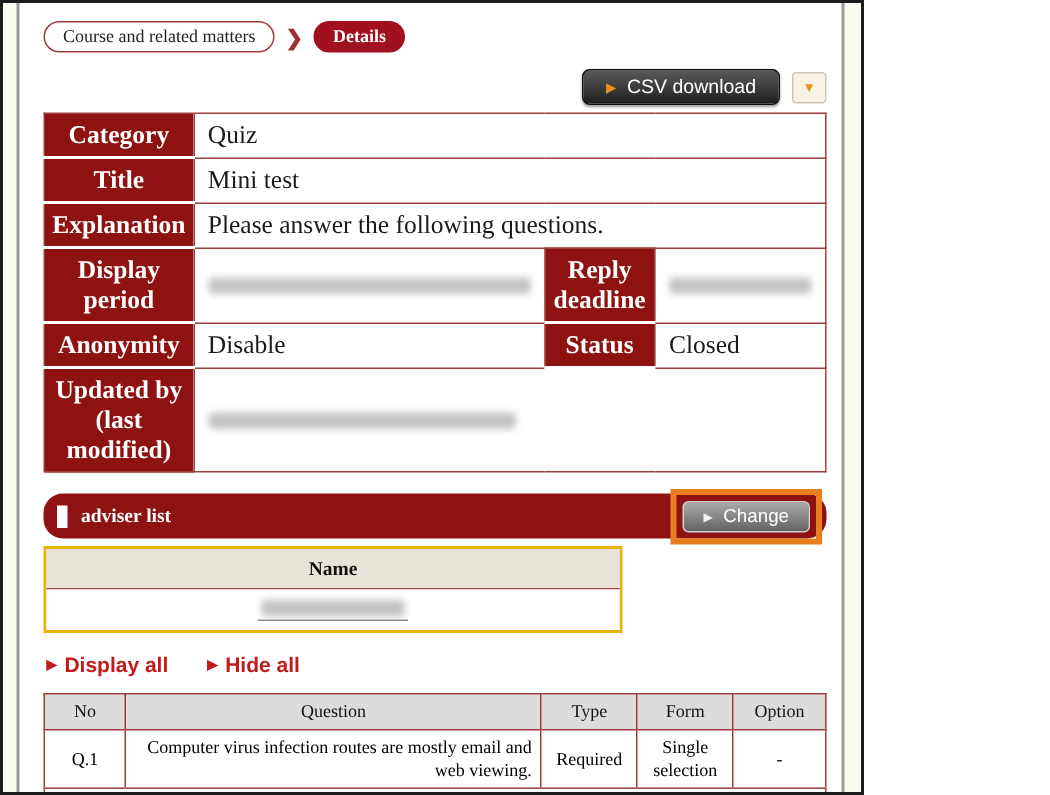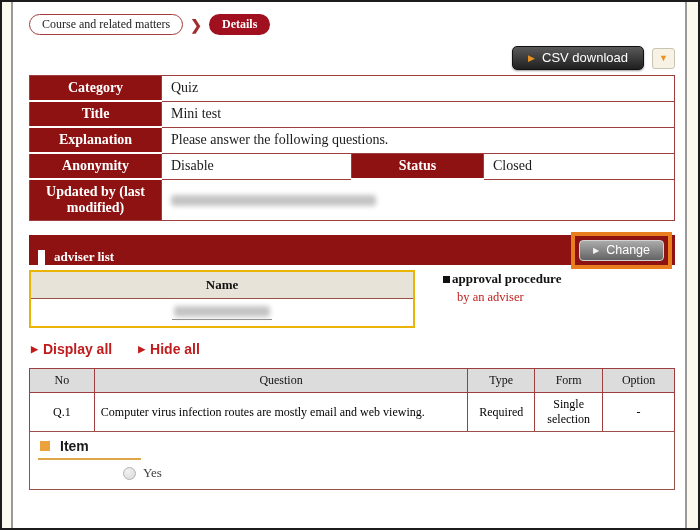--- a/index.html
+++ b/index.html
@@ -1,20 +1,20 @@
 <!DOCTYPE html>
 <html><head>
 <meta charset="utf-8">
 <style>
   * { margin:0; padding:0; box-sizing:border-box; }
   html,body { width:700px; height:530px; }
   body { font-family:"Liberation Serif", serif; background:#fff; }
 
   .frame {
-    width:700px; height:530px; border:2px solid #1c1c1c;
+    width:576px; height:530px; border:2px solid #1c1c1c;
     background:#fbfaee; overflow:hidden; position:relative;
   }
   .panel {
     position:absolute; top:0; bottom:0; left:9px; right:11px;
     background:#fff; border-left:2px solid #9a9a9a; border-right:2px solid #9a9a9a;
     padding:10px 10px 0 16px; overflow:hidden;
   }
 
   
   .crumbs { display:flex; align-items:center; gap:7px; margin-top:2px; }
@@ -38,38 +38,38 @@
     box-shadow:0 1px 2px rgba(0,0,0,.4);
   }
   .btn-csv .arr { color:#e8921e; font-size:9px; }
   .btn-mini {
     width:23px; height:21px; background:#f7f2e3; border:1px solid #c9c5b4;
     border-radius:3px; display:flex; align-items:center; justify-content:center;
     color:#e8921e; font-size:9px; cursor:pointer;
   }
 
   
-  table.details { width:100%; border-collapse:collapse; border:1px solid #9e3e3e; font-size:14px; }
+  table.details { width:100%; border-collapse:collapse; border:1px solid #9e3e3e; font-size:17px; }
   table.details th {
     background:#8e1212; color:#fff; font-weight:bold; text-align:center;
     padding:4px 4px; border-bottom:2px solid #fff; border-right:1px solid #9e3e3e;
   }
   table.details tr:last-child th { border-bottom:1px solid #9e3e3e; }
   table.details td {
     background:#fff; color:#1a1a1a; padding:4px 9px;
     border:1px solid #9e3e3e; text-align:left;
   }
 
   .blur-bar { display:block; height:11px; border-radius:3px; background:#c4c4c4; filter:blur(2.5px); }
   .blur-link { display:inline-block; border-bottom:1px solid #8a8a8a; padding:0 2px 2px; }
 
   
   .adviser-bar {
     margin-top:14px; height:30px; background:#8e1212; display:flex;
-    align-items:flex-end; padding:0 9px; position:relative;
+    align-items:center; padding:0 9px; position:relative;border-radius:13px;
   }
   .white-bar-icon { width:7px; height:15px; background:#fff; margin-right:9px; }
   .adviser-title { color:#fff; font-weight:bold; font-size:13px; }
   .change-wrap {
     position:absolute; right:3px; top:-3px; bottom:-4px;
     border:4px solid #e87e1e; display:flex; align-items:center; padding:2px 4px;
   }
   .btn-change {
     display:inline-flex; align-items:center; gap:7px;
     background:linear-gradient(#ababab,#636363); color:#fff;
@@ -97,21 +97,21 @@
   .red-link .arr { font-size:9px; }
 
   
   table.questions { width:100%; border-collapse:collapse; border:1px solid #9e3e3e; font-size:12px; margin-top:11px; }
   table.questions th {
     background:#dcdcdc; color:#111; font-weight:normal; padding:4px 2px;
     border:1px solid #9e3e3e; text-align:center;
   }
   table.questions td { background:#fff; border:1px solid #9e3e3e; padding:4px 6px; height:38px; }
   td.c { text-align:center; }
-  td.q { text-align:left; padding-left:9px; }
+  td.q { text-align:right; padding-left:9px; }
 
   
   .section-box { border:1px solid #9a4f4a; margin-top:-1px; padding:4px 8px 8px; background:#fff; }
   .sec-head {
     display:inline-flex; align-items:center; gap:10px;
     border-bottom:2px solid #dfa648; padding:2px 52px 4px 2px;
     font-family:"Liberation Sans",sans-serif; font-weight:bold; font-size:14px; color:#1a1a1a;
   }
   .sq-orange { width:10px; height:10px; background:#eba23c; display:inline-block; }
   .radio-line { display:flex; align-items:center; gap:7px; margin:5px 0 0 85px; font-size:13px; color:#404040; }
@@ -157,20 +157,30 @@
       </tr>
       <tr>
         <th>Title</th>
         <td colspan="3">Mini test</td>
       </tr>
       <tr>
         <th>Explanation</th>
         <td colspan="3">Please answer the following questions.</td>
       </tr>
       <tr>
+        <th>Display period</th>
+        <td>
+              <span class="blur-bar" style="width:215px"></span>
+            </td>
+        <th>Reply deadline</th>
+        <td>
+              <span class="blur-bar" style="width:95px"></span>
+            </td>
+      </tr>
+      <tr>
         <th>Anonymity</th>
         <td>Disable</td>
         <th>Status</th>
         <td>Closed</td>
       </tr>
       <tr>
         <th>Updated by (last modified)</th>
         <td colspan="3">
               <span class="blur-bar" style="width:205px"></span>
             </td>
@@ -190,27 +200,20 @@
     </div>
 
     <div class="name-row">
       <div class="name-table">
         <div class="nt-head">Name</div>
         <div class="nt-body">
           <span class="blur-link">
             <span class="blur-bar" style="width:96px"></span>
           </span>
         </div>
-      </div>
-      <div class="approval">
-        <div class="approval-head">
-          <span class="sq-black"></span>
-          <span>approval procedure</span>
-        </div>
-        <div class="approval-val">by an adviser</div>
       </div>
     </div>
 
     <div class="links-row">
       <span class="red-link">
         <span class="arr">▶</span>
         <span>Display all</span>
       </span>
       <span class="red-link">
         <span class="arr">▶</span>

